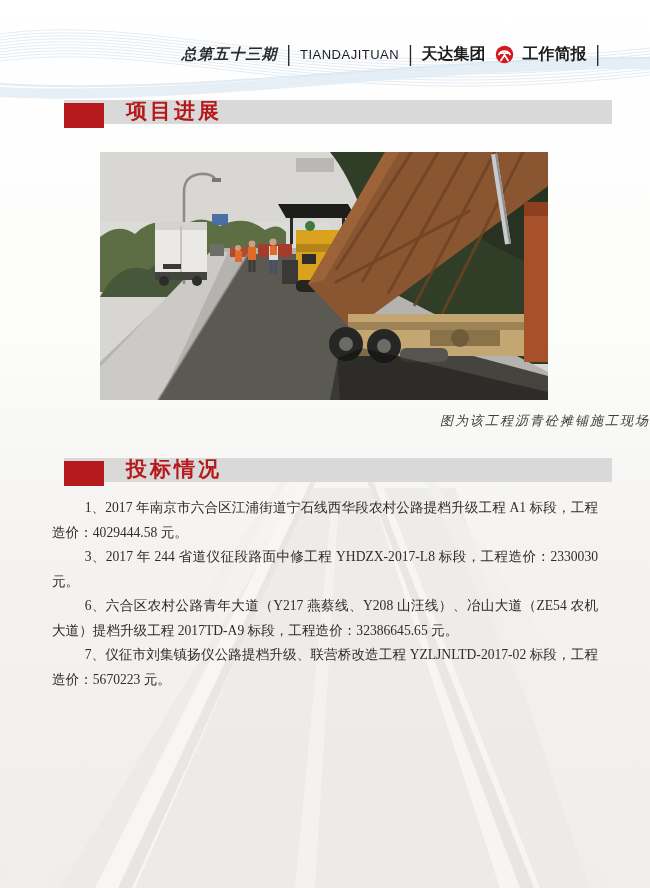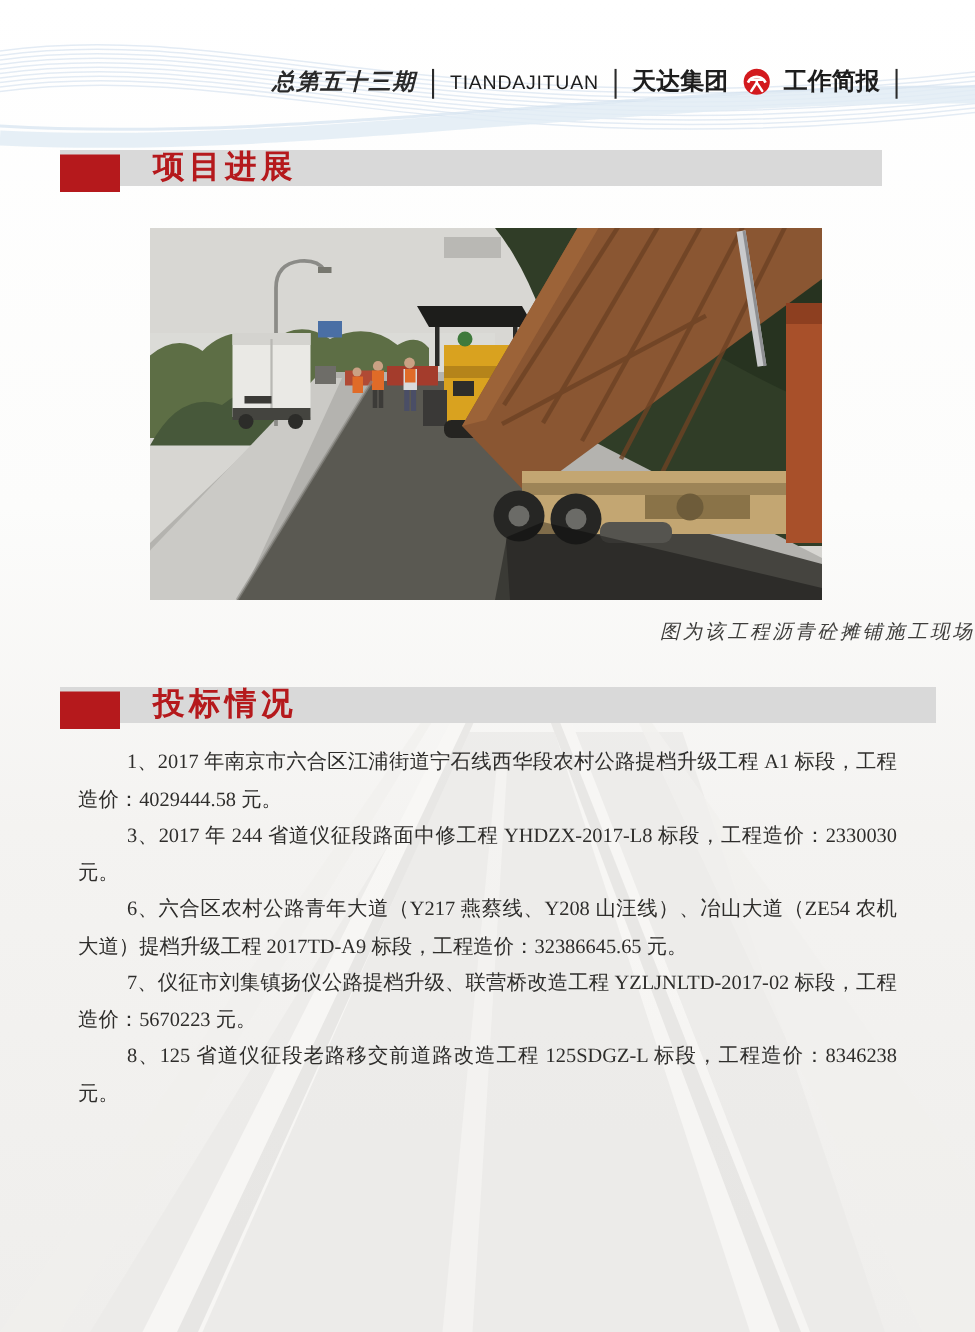--- a/index.html
+++ b/index.html
@@ -17,28 +17,28 @@
   #masthead{
     top:44px;left:0;width:600px;display:flex;justify-content:flex-end;align-items:center;
     gap:9px;color:#1d1d1d;white-space:nowrap;
   }
   .issue{font-style:italic;font-weight:bold;font-size:15px;color:#2a2a2a;letter-spacing:1px;}
   .sep{color:#2a2a2a;font-weight:400;font-size:17px;transform:scaleY(1.25);font-family:"Liberation Sans",sans-serif;}
   .brand-en{font-weight:normal;font-size:13px;font-family:"Liberation Sans",sans-serif;letter-spacing:.5px;}
   .brand-cn,.briefing{font-weight:bold;font-size:16px;font-family:"Liberation Sans","DejaVu Sans",sans-serif;}
   .logo{width:19px;height:19px;display:inline-block;vertical-align:middle;}
   
-  .section-bar{left:40px;width:548px;height:24px;background:#d9d9d9;}
+  .section-bar{left:64px;width:548px;height:24px;background:#d9d9d9;}
   .red-block{position:absolute;left:0;top:3px;width:40px;height:25px;background:#b5191c;}
   .section-title{
     position:absolute;left:62px;top:-3px;font-size:21px;font-weight:bold;color:#b5191c;
     letter-spacing:3px;font-family:"Liberation Serif","DejaVu Serif",serif;
   }
   #section1{top:100px;}
-  #section2{top:458px;padding-left:36px;}
+  #section2{top:458px;}
   
   #photo{left:100px;top:152px;width:448px;height:248px;background:#d7d6d2;}
   #photo svg{display:block;}
   
   #caption{top:412px;left:0;width:650px;text-align:right;font-size:13px;color:#3f3e3c;
     font-style:italic;letter-spacing:2px;}
   
   #bidding-text{top:496px;left:52px;width:546px;font-size:13.6px;line-height:24.5px;
     color:#2e2d2b;text-align:justify;}
   #bidding-text p{margin:0;text-indent:2.4em;}
@@ -203,16 +203,15 @@
 
 
       <p>3、2017 年 244 省道仪征段路面中修工程 YHDZX-2017-L8 标段，工程造价：2330030 元。</p>
 
 
 
       <p>6、六合区农村公路青年大道（Y217 燕蔡线、Y208 山汪线）、冶山大道（ZE54 农机大道）提档升级工程 2017TD-A9 标段，工程造价：32386645.65 元。</p>
 
       <p>7、仪征市刘集镇扬仪公路提档升级、联营桥改造工程 YZLJNLTD-2017-02 标段，工程造价：5670223 元。</p>
 
-      <p>8、125 省道仪征段老路移交前道路改造工程 125SDGZ-L 标段，工程造价：8346238 元。</p>
 
     </div>
 </div>
 
 </body></html>

